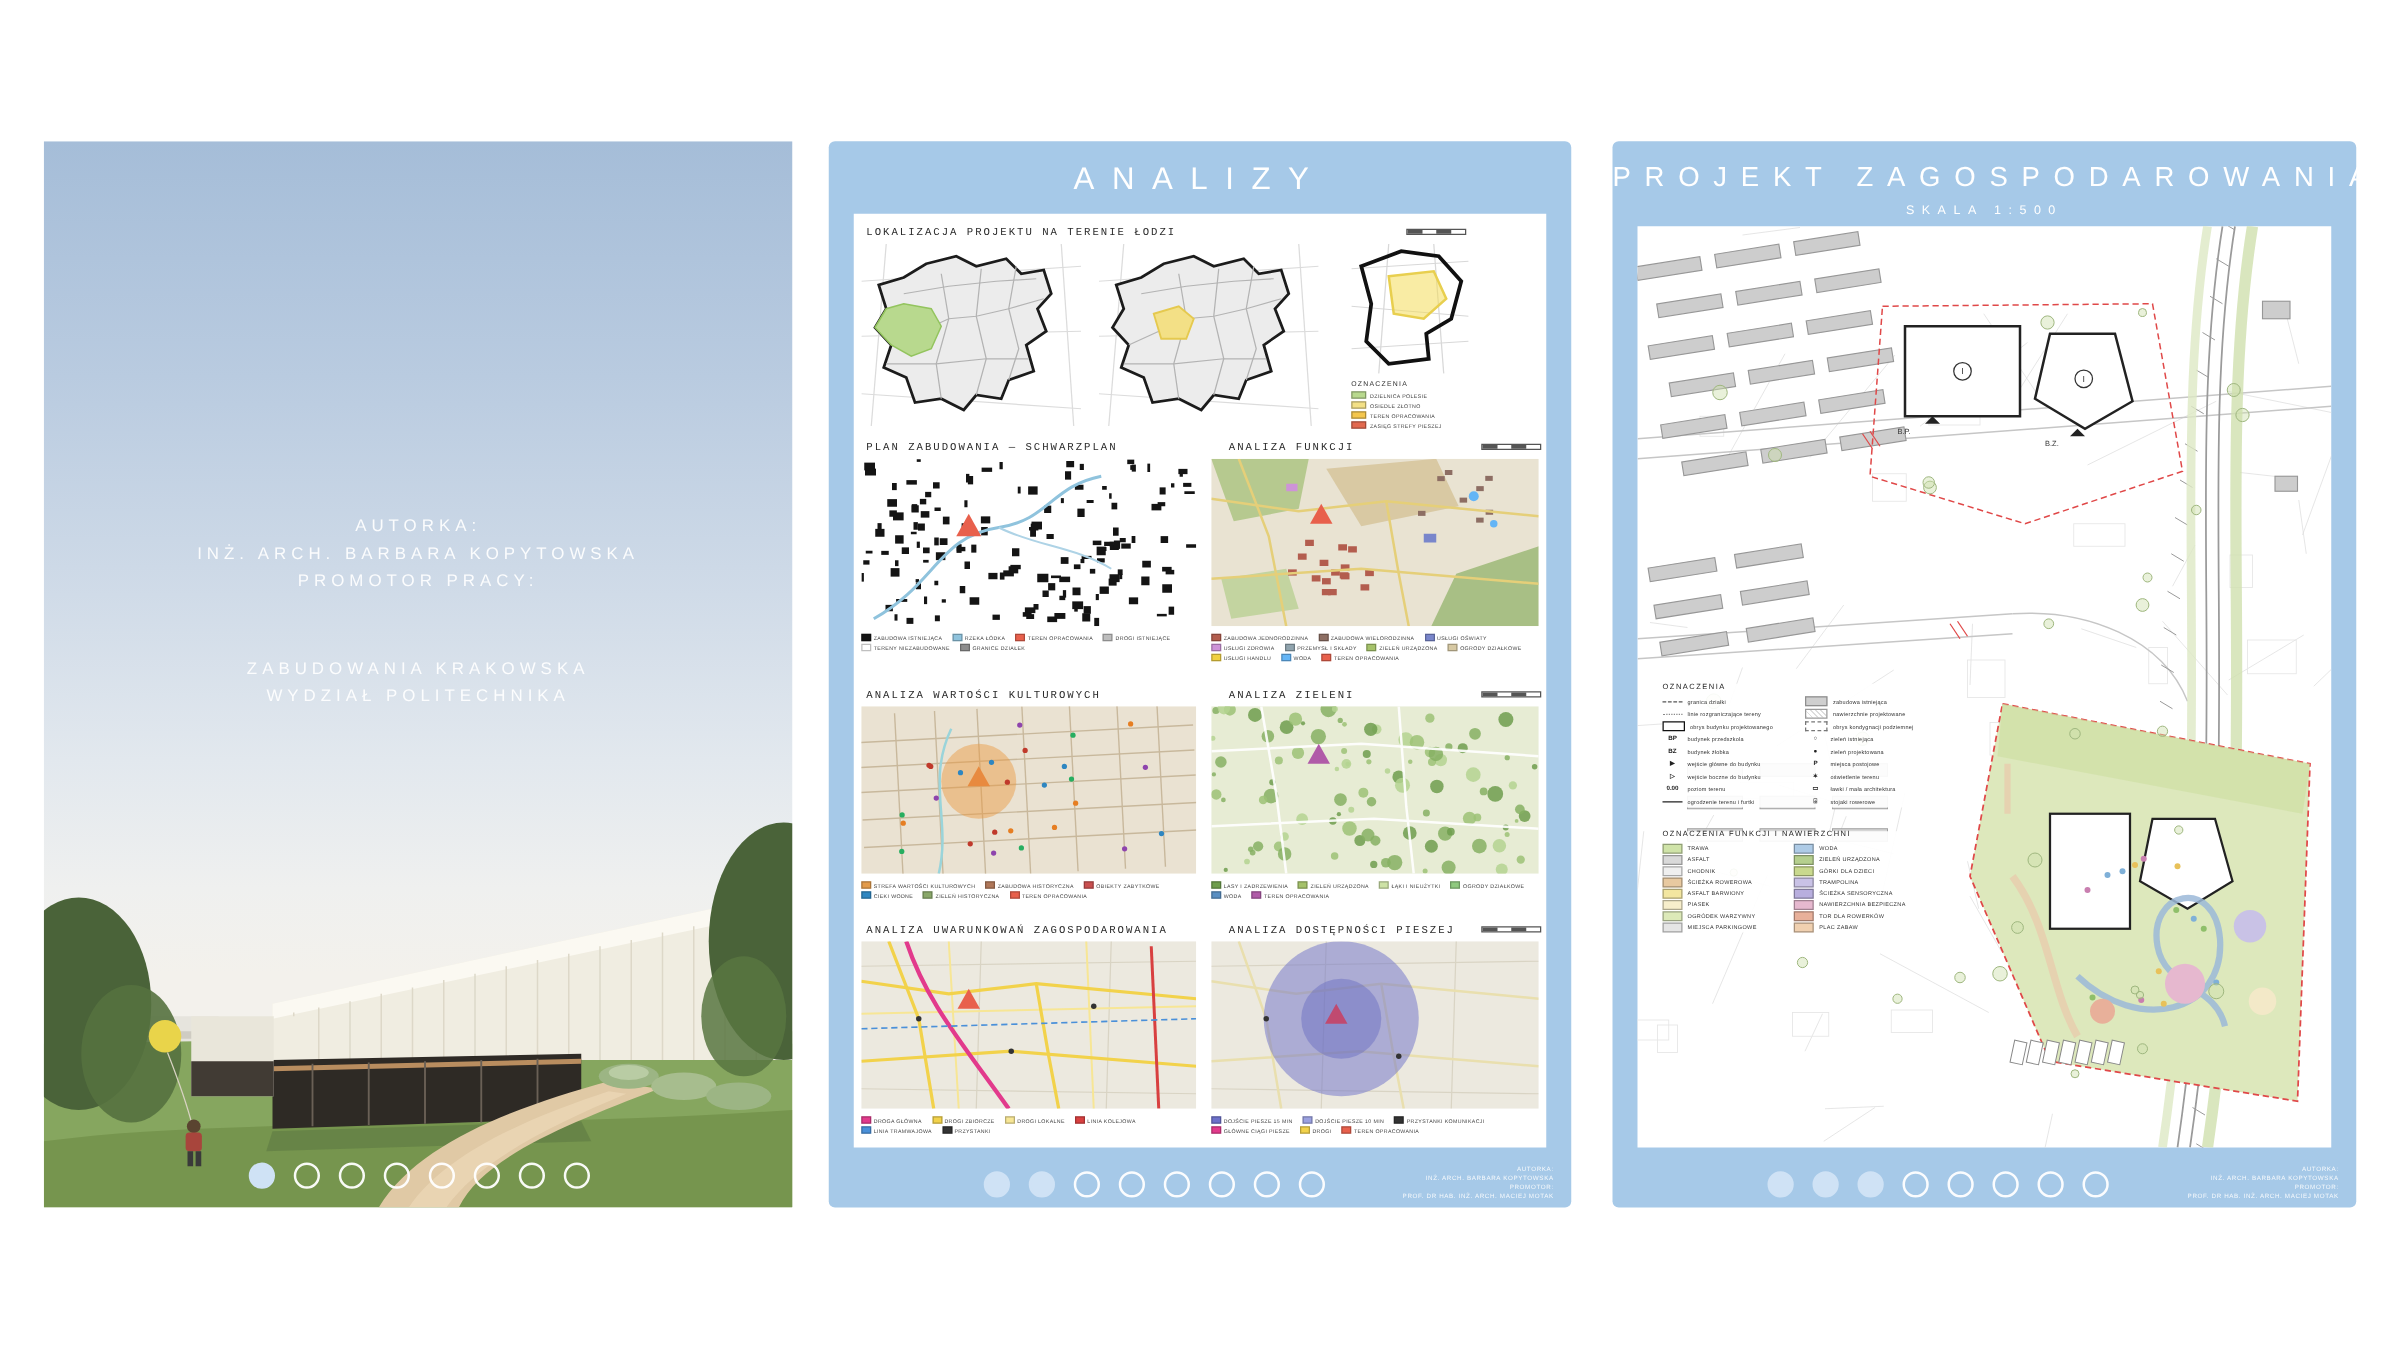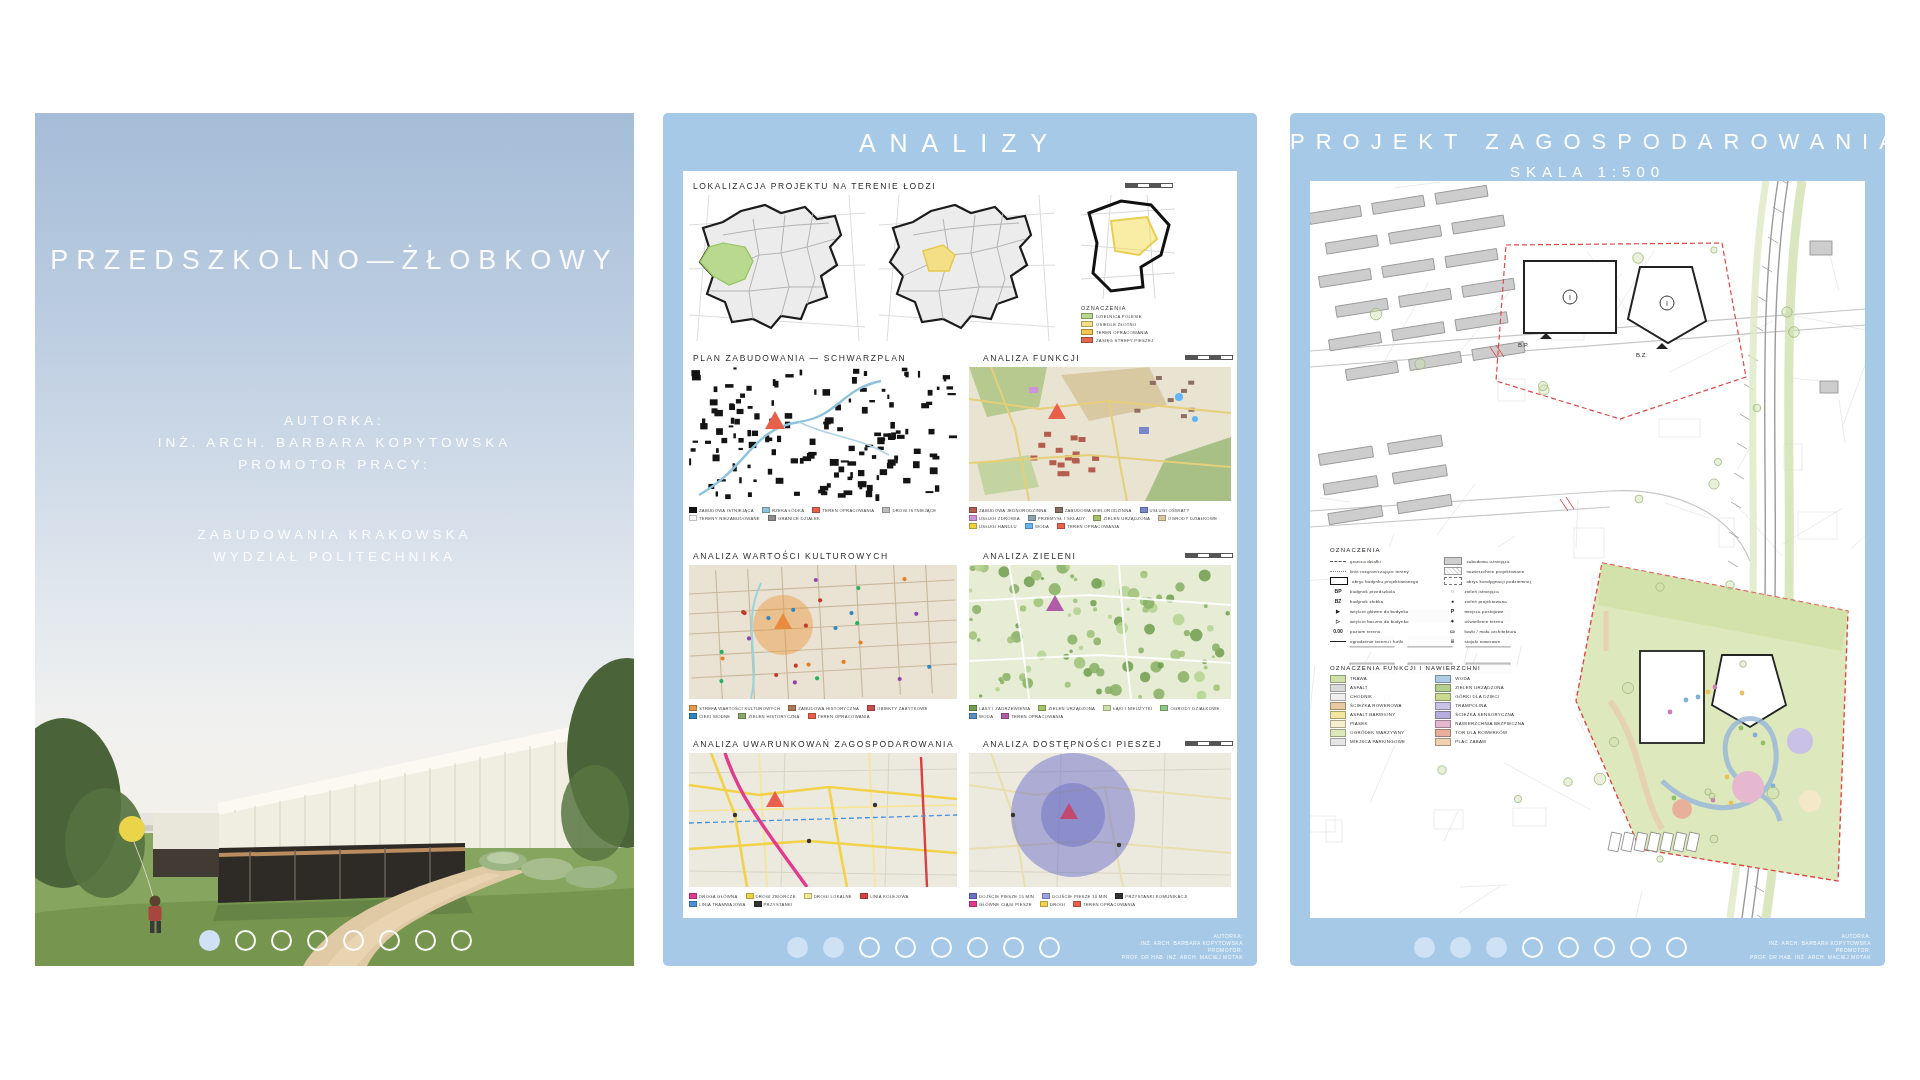--- a/index.html
+++ b/index.html
@@ -15,25 +15,25 @@
     font-weight:300;white-space:nowrap;}
   .t-big{font-size:27px;letter-spacing:8px;}
   .t-mid{font-size:15px;letter-spacing:5px;}
   .t-sm{font-size:13.5px;letter-spacing:4px;}
   
   .b2{left:663px;width:594px;background:var(--blue);border-radius:5px;}
   .b3{left:1290px;width:595px;background:var(--blue);border-radius:5px;}
   .board-title{position:absolute;top:16px;left:0;width:100%;text-align:center;color:#fff;
     font-weight:300;font-size:25px;letter-spacing:14px;white-space:nowrap;}
   .board-sub{position:absolute;top:50px;left:0;width:100%;text-align:center;color:#fff;
-    font-weight:300;font-size:15px;letter-spacing:6px;}
+    font-weight:300;font-size:10px;letter-spacing:6px;}
   .white{position:absolute;background:#fff;}
   .b2 .white{left:20px;top:58px;width:554px;height:747px;}
   .b3 .white{left:20px;top:68px;width:555px;height:737px;}
-  .sec-title{position:absolute;font-size:8.5px;letter-spacing:1.6px;color:#2b2b2b;white-space:nowrap;}
+  .sec-title{position:absolute;font-size:8.5px;letter-spacing:1.6px;color:#2b2b2b;white-space:nowrap;font-family:Liberation Mono, monospace;}
   .mapbox{position:absolute;overflow:hidden;}
   .mapbox svg{display:block;}
   
   .maplegend{position:absolute;display:flex;flex-wrap:wrap;align-content:flex-start;gap:2px 8px;}
   .maplegend .li{display:inline-flex;align-items:center;gap:2px;height:6px;}
   .maplegend .sw{width:6px;height:4px;flex:0 0 auto;border:0.5px solid rgba(0,0,0,.25);}
   .maplegend em{font-style:normal;font-size:4.2px;letter-spacing:.3px;color:#444;white-space:nowrap;}
   .loclegend{position:absolute;}
   .loclegend .hd{font-size:5.5px;letter-spacing:1px;color:#333;margin-bottom:2px;}
   .loclegend .li{display:flex;align-items:center;gap:3px;margin-top:2px;}
@@ -143,21 +143,20 @@
 
       <circle cx="97" cy="716" r="13" fill="#e9d44a"></circle>
       <path d="M99,729 C108,752 114,768 119,788" stroke="#d8d2c2" stroke-width="1" fill="none"></path>
       <g>
         <circle cx="120" cy="788" r="5.5" fill="#5a4430"></circle>
         <rect x="113.5" y="793" width="13" height="15" rx="3" fill="#a8453c"></rect>
         <rect x="115" y="808" width="4.5" height="12" fill="#3a3a3a"></rect>
         <rect x="121.5" y="808" width="4.5" height="12" fill="#3a3a3a"></rect>
       </g>
     </svg>
-    <div class="txt t-big" style="top:132px">PRZEDSZKOLNO—ŻŁOBKOWY</div>
     <div class="txt t-sm" style="top:300px">AUTORKA:</div>
     <div class="txt t-sm" style="top:322px">INŻ. ARCH. BARBARA KOPYTOWSKA</div>
     <div class="txt t-sm" style="top:344px">PROMOTOR PRACY:</div>
     <div class="txt t-sm" style="top:414px">ZABUDOWANIA KRAKOWSKA</div>
     <div class="txt t-sm" style="top:436px">WYDZIAŁ POLITECHNIKA</div>
     <div class="dots" style="left:164px;bottom:15px">
         <span class="dot on"></span>
         <span class="dot"></span>
         <span class="dot"></span>
         <span class="dot"></span>

